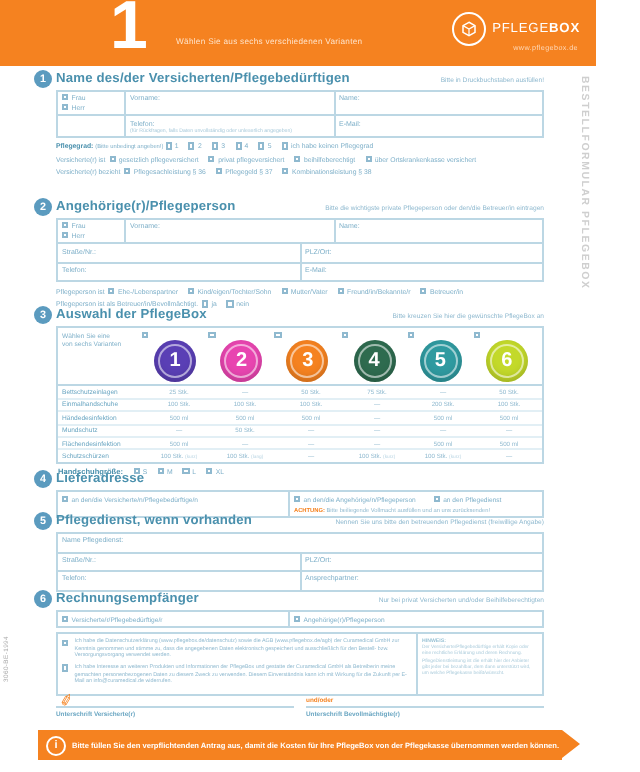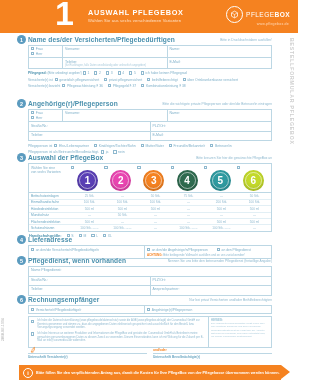--- a/index.html
+++ b/index.html
@@ -116,21 +116,20 @@
        justify-content:center;flex:none;margin-right:3px;}
   .ftx{font-size:3.8px;color:#fff;font-weight:bold;}
 </style>
 </head>
 <body>
 
 <div id="page">
 
   <div class="hdr">
     <div class="hdr-num">1</div>
-    <div class="hdr-t">AUSWAHL PFLEGEBOX</div>
     <div class="hdr-s">Wählen Sie aus sechs verschiedenen Varianten</div>
     <div class="logo">
       <div class="logo-c">
         <svg width="9" height="9" viewBox="0 0 24 24" aria-hidden="true">
           <path d="M12 3l8 4.5v9L12 21l-8-4.5v-9L12 3z" fill="none" stroke="#fff" stroke-width="2"></path>
           <path d="M4 7.5l8 4.5 8-4.5M12 12v9" fill="none" stroke="#fff" stroke-width="1.6"></path>
         </svg>
       </div>
       <div class="logo-tx"><span>PFLEGE</span><b>BOX</b></div>
     </div>

